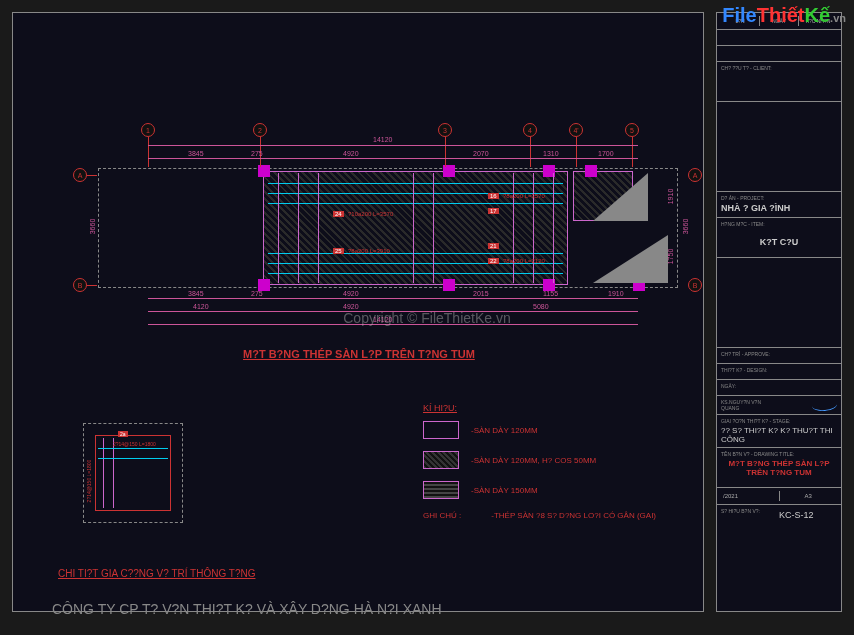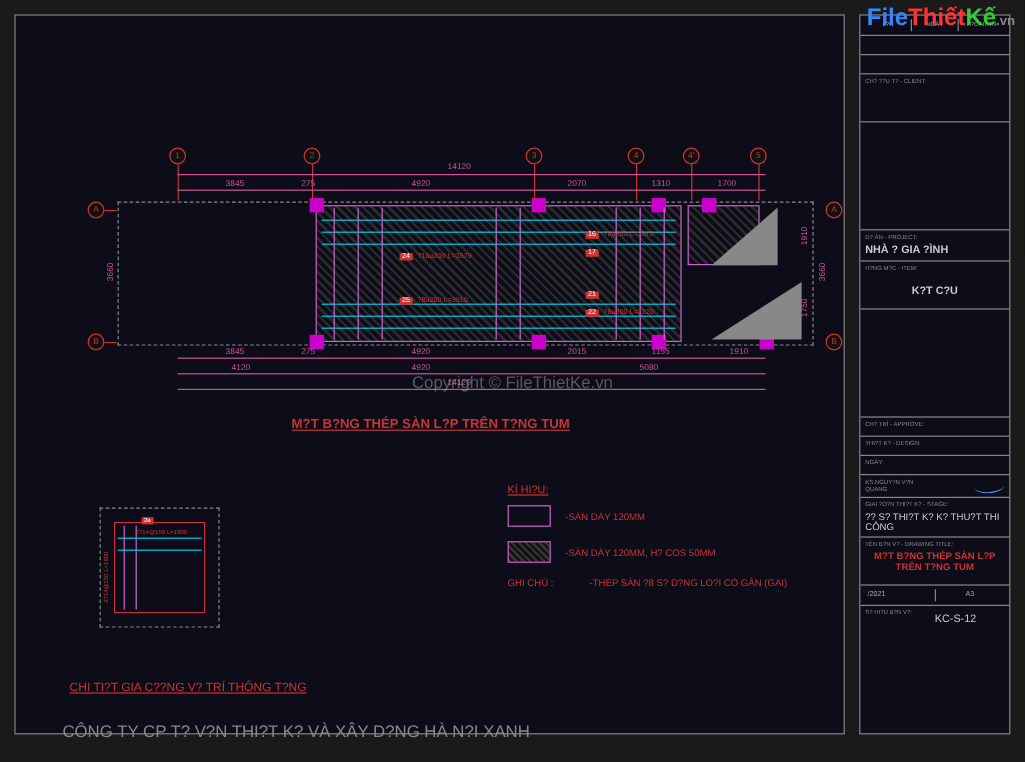--- a/index.html
+++ b/index.html
@@ -346,20 +346,24 @@
   <div class="legend">
     <div class="legend-title">KÍ HI?U:</div>
     <div class="legend-row">
       <div class="legend-swatch blank"></div>
       <div class="legend-text">-SÀN DÀY 120MM</div>
     </div>
     <div class="legend-row">
       <div class="legend-swatch hatch1"></div>
       <div class="legend-text">-SÀN DÀY 120MM, H? COS 50MM</div>
     </div>
+    <div class="legend-row">
+      <div class="legend-swatch hatch2"></div>
+      <div class="legend-text">-SÀN DÀY 150MM</div>
+    </div>
     <div class="legend-note">
       <span>GHI CHÚ  :</span>
       <span>-THÉP SÀN ?8 S? D?NG LO?I CÓ GÂN (GAI)</span>
     </div>
   </div>
 </div>
 
 <div class="title-block">
   <div class="tb-row tb-header">
     <div>L?N</div>

